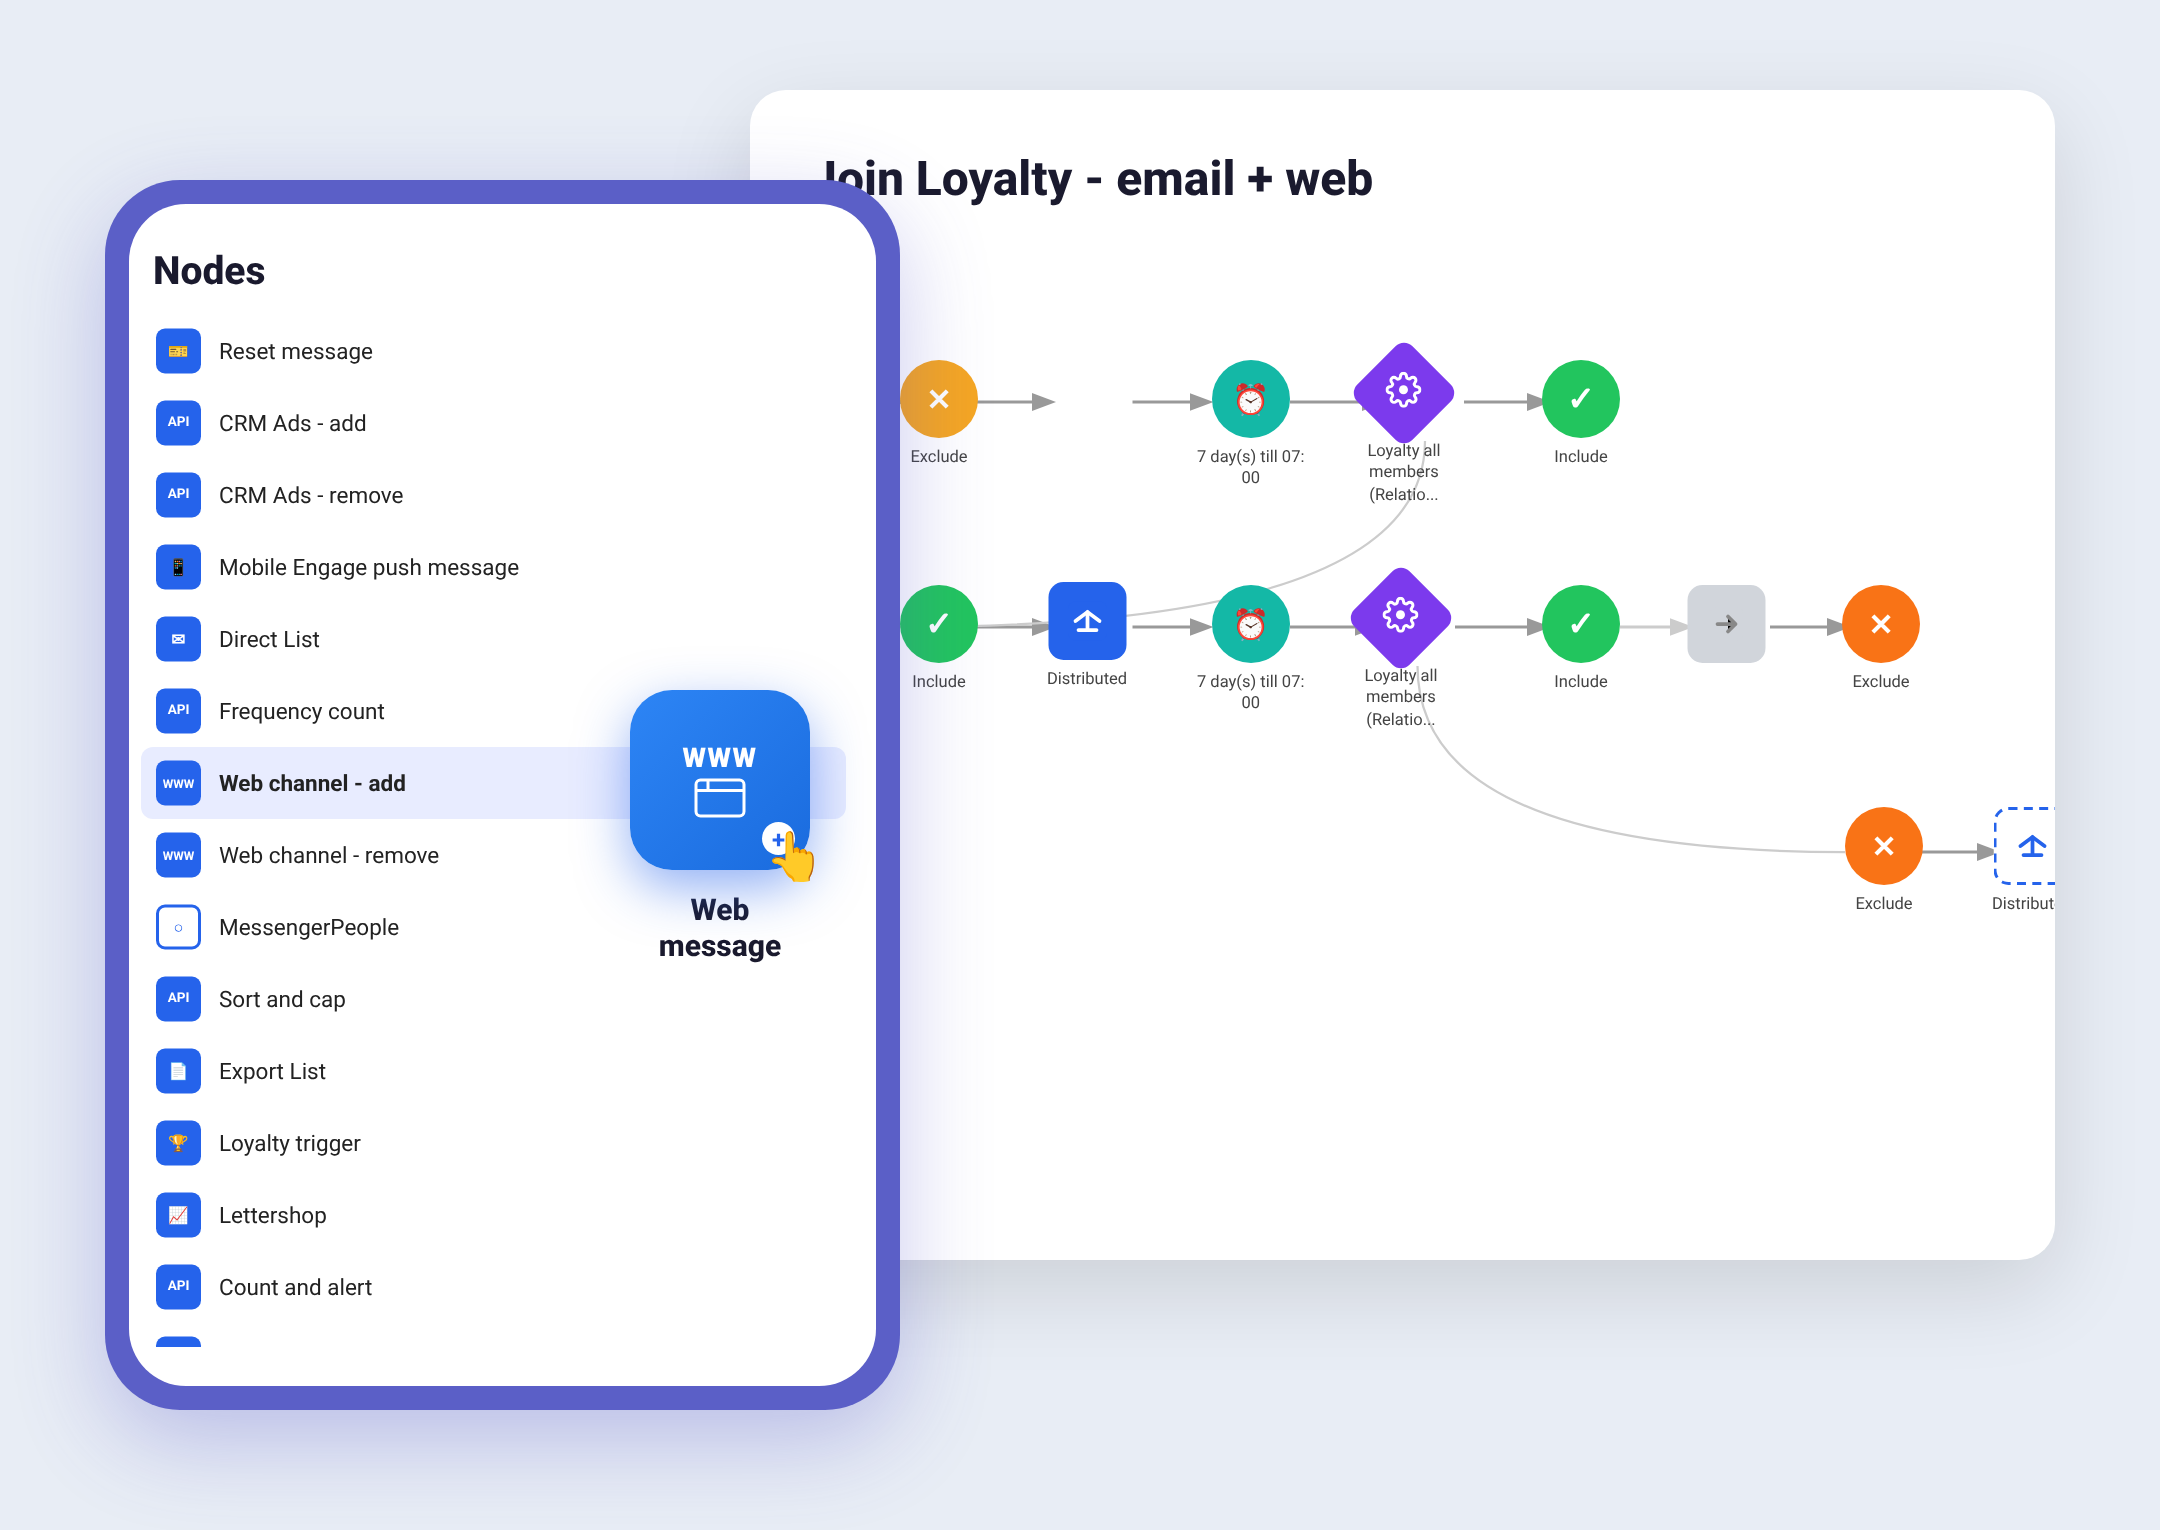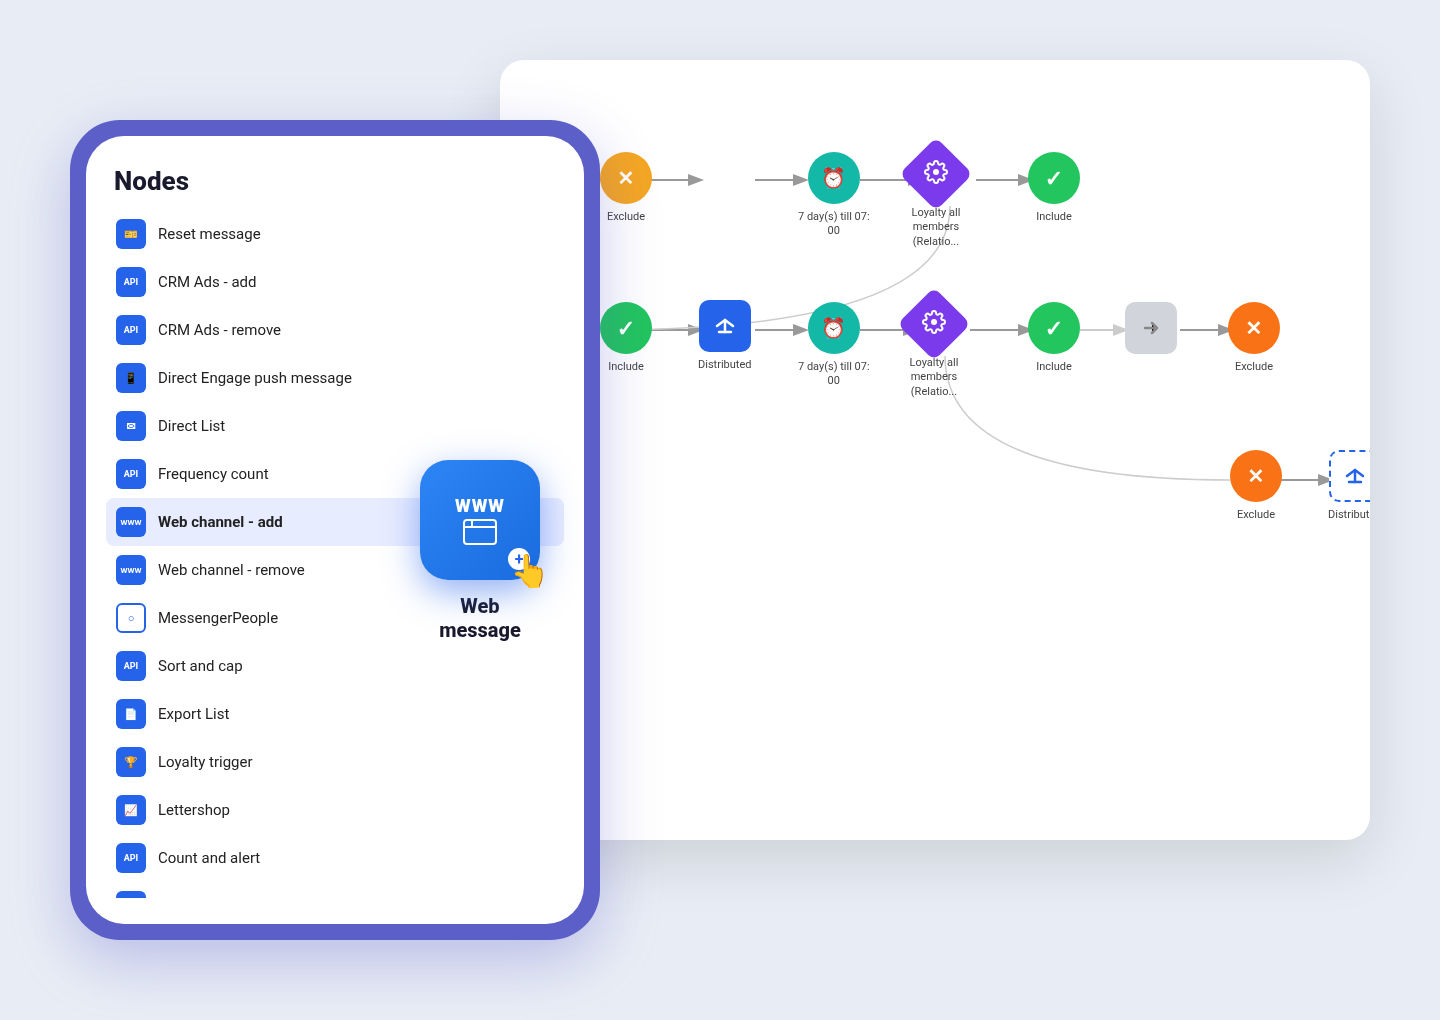--- a/index.html
+++ b/index.html
@@ -33,21 +33,21 @@
       box-shadow: 0 20px 60px rgba(80,80,200,0.3);
       z-index: 2;
     }
 
     .phone-inner {
       background: #fff;
       border-radius: 38px;
       width: 100%;
       height: 100%;
       overflow: hidden;
-      padding: 30px 20px 20px 20px;
+      padding: 30px 20px 20px 8px;
     }
 
     .nodes-title {
       font-size: 26px;
       font-weight: 800;
       color: #1a1a2e;
       margin-bottom: 14px;
       padding-left: 8px;
     }
 
@@ -285,21 +285,21 @@
         <li class="node-item">
           <span class="node-icon blue" style="font-size:9px;">API</span>
           <span class="node-label">CRM Ads - add</span>
         </li>
         <li class="node-item">
           <span class="node-icon blue" style="font-size:9px;">API</span>
           <span class="node-label">CRM Ads - remove</span>
         </li>
         <li class="node-item">
           <span class="node-icon blue">📱</span>
-          <span class="node-label">Direct Engage push message</span>
+          <span class="node-label">Mobile Engage push message</span>
         </li>
         <li class="node-item">
           <span class="node-icon blue">✉</span>
           <span class="node-label">Direct List</span>
         </li>
         <li class="node-item">
           <span class="node-icon blue" style="font-size:9px;">API</span>
           <span class="node-label">Frequency count</span>
         </li>
         <li class="node-item active">
@@ -355,20 +355,21 @@
       </div>
       <div class="plus-badge">+</div>
       <span class="cursor-icon">👆</span>
     </div>
     <div class="web-channel-label">
       <span>Web</span><br><span>message</span>
     </div>
   </div>
 
   <div class="flow-panel">
+    <div class="flow-title">Join Loyalty - email + web</div>
 
     <div class="flow-diagram">
 
       <svg class="flow-svg">
 
         <line x1="20" y1="80" x2="60" y2="80" stroke="#999" stroke-width="2" marker-end="url(#arrow)"></line>
 
         <line x1="110" y1="80" x2="160" y2="80" stroke="#999" stroke-width="2" marker-end="url(#arrow)"></line>
 
         <line x1="215" y1="80" x2="265" y2="80" stroke="#999" stroke-width="2" marker-end="url(#arrow)"></line>

